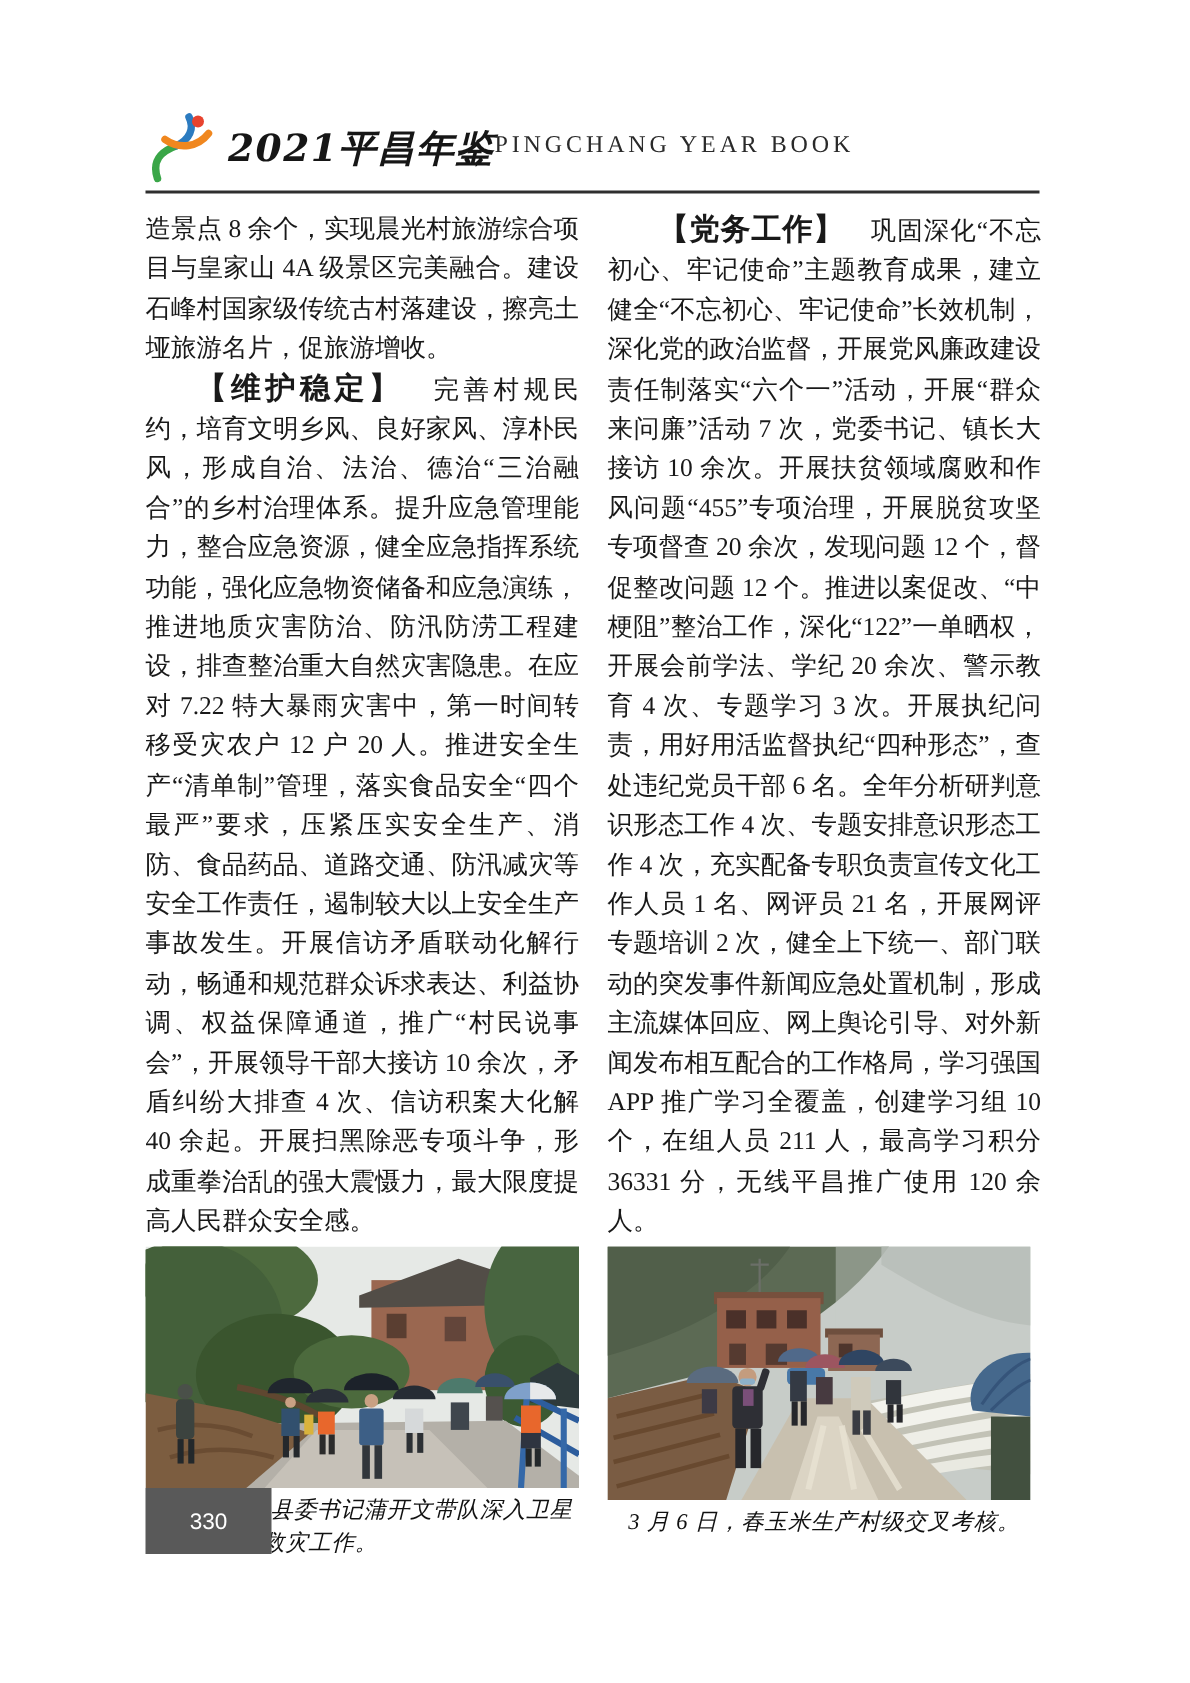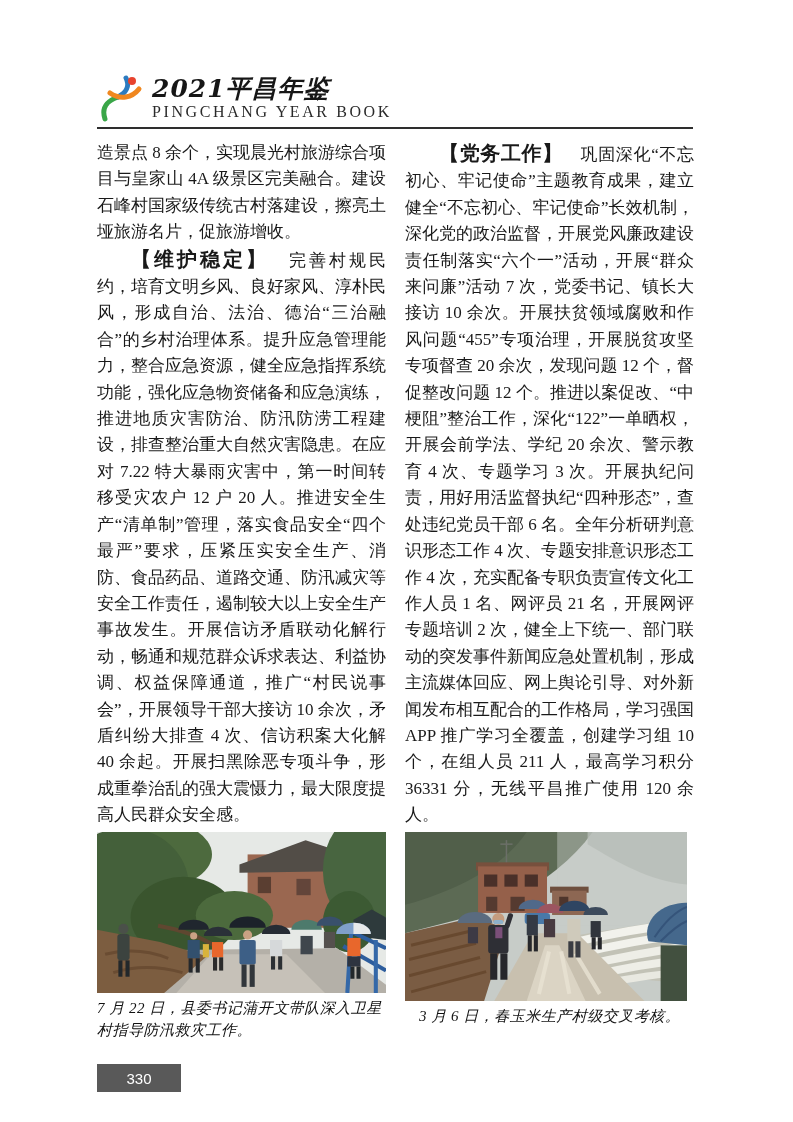--- a/index.html
+++ b/index.html
@@ -2,21 +2,21 @@
 <html><head>
 <meta charset="utf-8">
 <style>
   html,body{margin:0;padding:0;background:#ffffff;}
   .page{position:relative;width:793px;height:1122px;background:#ffffff;overflow:hidden;
         font-family:"Liberation Serif","DejaVu Serif",serif;color:#191919;}
 
   
   .header{position:absolute;left:97px;top:74px;width:596px;border-bottom:2px solid #2e2e2e;padding-bottom:5px;}
   .brand{display:flex;align-items:center;gap:9px;}
-  .brand-text{display:flex;flex-direction:column;line-height:1;}
+  .brand-text{display:flex;flex-direction:row;line-height:1;}
   .brand-title{font-size:25px;font-weight:bold;font-style:italic;letter-spacing:1px;color:#161616;
                font-family:"DejaVu Serif","Liberation Serif",serif;}
   .brand-sub{font-size:16px;letter-spacing:2.6px;margin-top:3px;color:#2a2a2a;
              font-family:"Liberation Serif",serif;}
 
   
   .col{position:absolute;top:140px;width:289px;text-align:justify;
        font-size:17px;line-height:26.4px;}
   .col-left{left:97px;}
   .col-right{left:405px;}
@@ -25,21 +25,21 @@
   .sect{font-weight:700;font-family:"Liberation Sans","DejaVu Sans",sans-serif;font-size:20px;}
 
   figure{margin:3px 0 0 0;}
   .photo{display:block;width:289px;height:161px;}
   .photo2{display:block;width:282px;height:169px;}
   .caption{font-size:15px;line-height:22px;font-style:italic;margin-top:4px;color:#111;
            text-align:left;letter-spacing:0.5px;}
   .caption.center{text-align:center;}
 
   
-  .page-num{position:absolute;left:97px;top:1064px;width:84px;height:28px;background:#595959;
+  .page-num{position:absolute;left:97px;top:992px;width:84px;height:44px;background:#595959;
             color:#ffffff;display:flex;align-items:center;justify-content:center;
             font-size:15px;font-family:"Liberation Sans","DejaVu Sans",sans-serif;}
 </style>
 </head>
 <body>
 
 <div class="page">
 
   <div class="header">
     <div class="brand">

